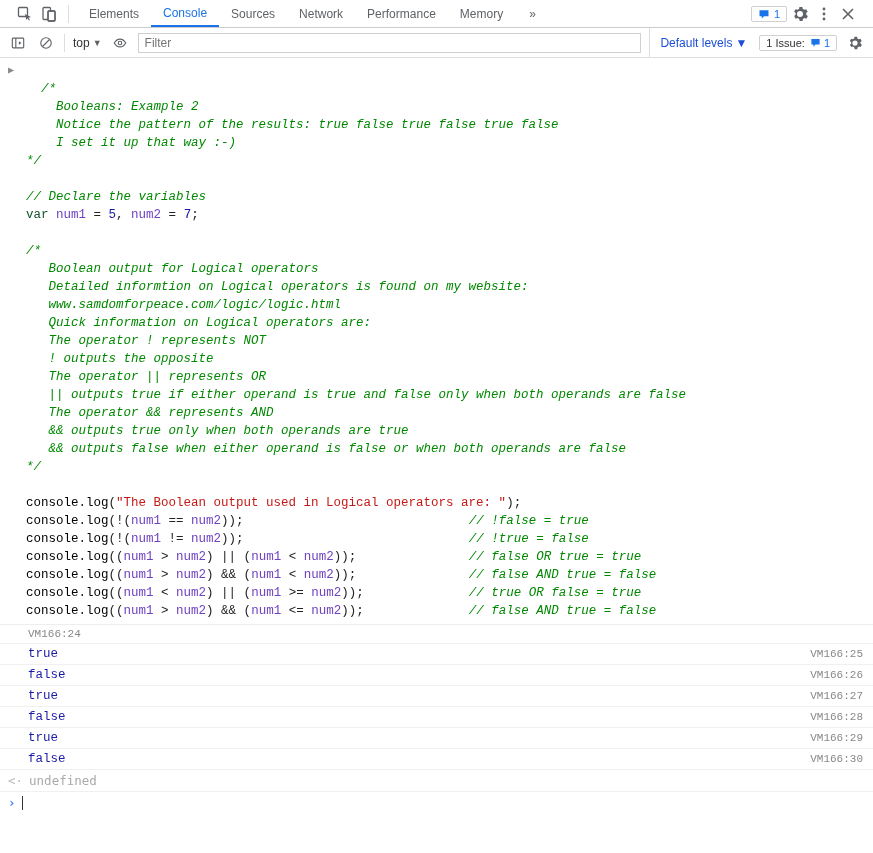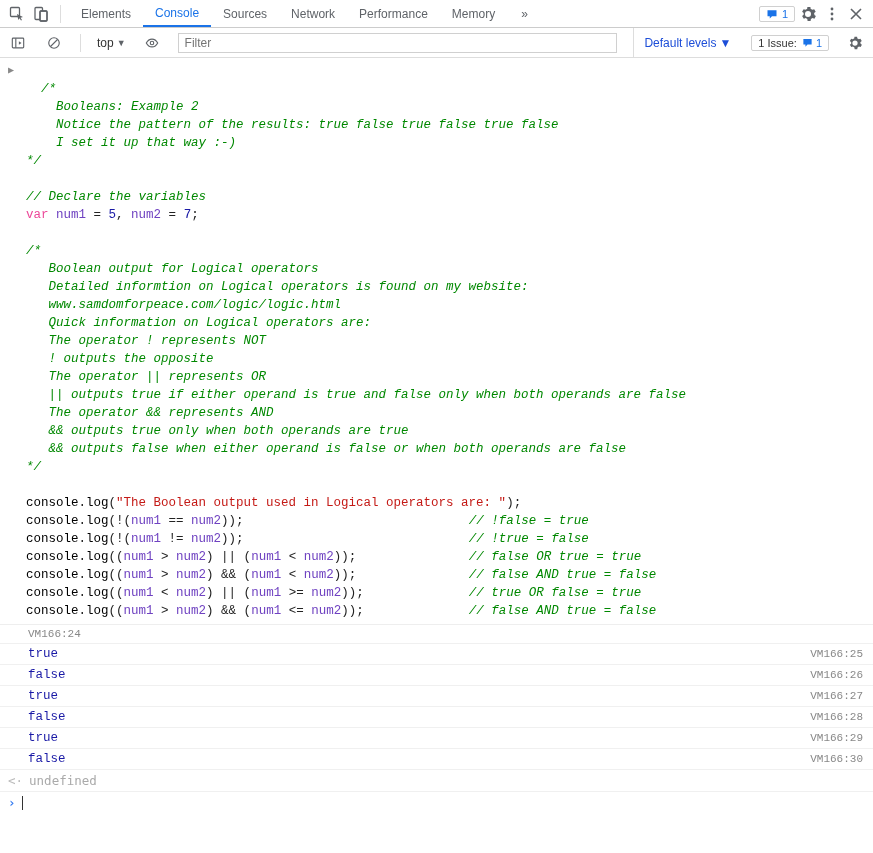--- a/index.html
+++ b/index.html
@@ -11,21 +11,21 @@
     width: 873px;
     height: 853px;
     overflow: hidden;
   }
   
   .top-tabs {
     display: flex;
     align-items: center;
     height: 28px;
     border-bottom: 1px solid #ccc;
-    padding: 0 6px;
+    padding: 0 14px;
     gap: 2px;
   }
   .top-tabs .icon-btn {
     width: 22px; height: 22px;
     display: flex; align-items: center; justify-content: center;
     color: #5f6368;
     cursor: pointer;
   }
   .top-tabs .icon-btn svg { width: 16px; height: 16px; }
   .top-tabs .divider { width:1px; height:18px; background:#ddd; margin:0 6px; }
@@ -42,21 +42,21 @@
     display:flex; align-items:center;
     border:1px solid #d0d0d0; border-radius:2px;
     padding: 1px 6px; gap:4px; color:#1a73e8;
     font-size:11px; cursor:pointer;
   }
   .badge-pill svg { width:12px;height:12px; }
   
   .toolbar {
     display:flex; align-items:center;
     height:30px; border-bottom:1px solid #ddd;
-    padding:0 8px; gap:16px;
+    padding:0 8px; gap:8px;
   }
   .toolbar .icon-btn { width:20px;height:20px;display:flex;align-items:center;justify-content:center;color:#5f6368;cursor:pointer; }
   .toolbar .icon-btn svg{width:14px;height:14px;}
   .toolbar .vdiv{width:1px;height:18px;background:#ddd;}
   .ctx-select{
     display:flex;align-items:center;gap:3px;
     color:#333; cursor:pointer; font-size:12px;
   }
   .ctx-select .tri{font-size:9px;color:#5f6368;}
   .filter-input{
@@ -91,21 +91,21 @@
     position:relative;
     white-space:pre;
     color:#222;
     border-bottom:1px solid #eee;
   }
   .code-area .expand-arrow{
     position:absolute; left:8px; top:4px;
     color:#888; cursor:pointer; font-size:10px;
   }
   .c-cm{ color:#008800; font-style:italic; } 
-  .c-kw{ color:#ec4899;margin-top:12px; } 
+  .c-kw{ color:#14532d;margin-top:12px; } 
   .c-vr{ color:#6f42c1; } 
   .c-num{ color:#1a1aa6; }
   .c-str{ color:#c41a16; }
   .c-fn{ color:#000; }
   
   .out-rows {}
   .out-row{
     display:flex; justify-content:space-between; align-items:center;
     padding:3px 10px 3px 28px;
     border-bottom:1px solid #f0f0f0;

